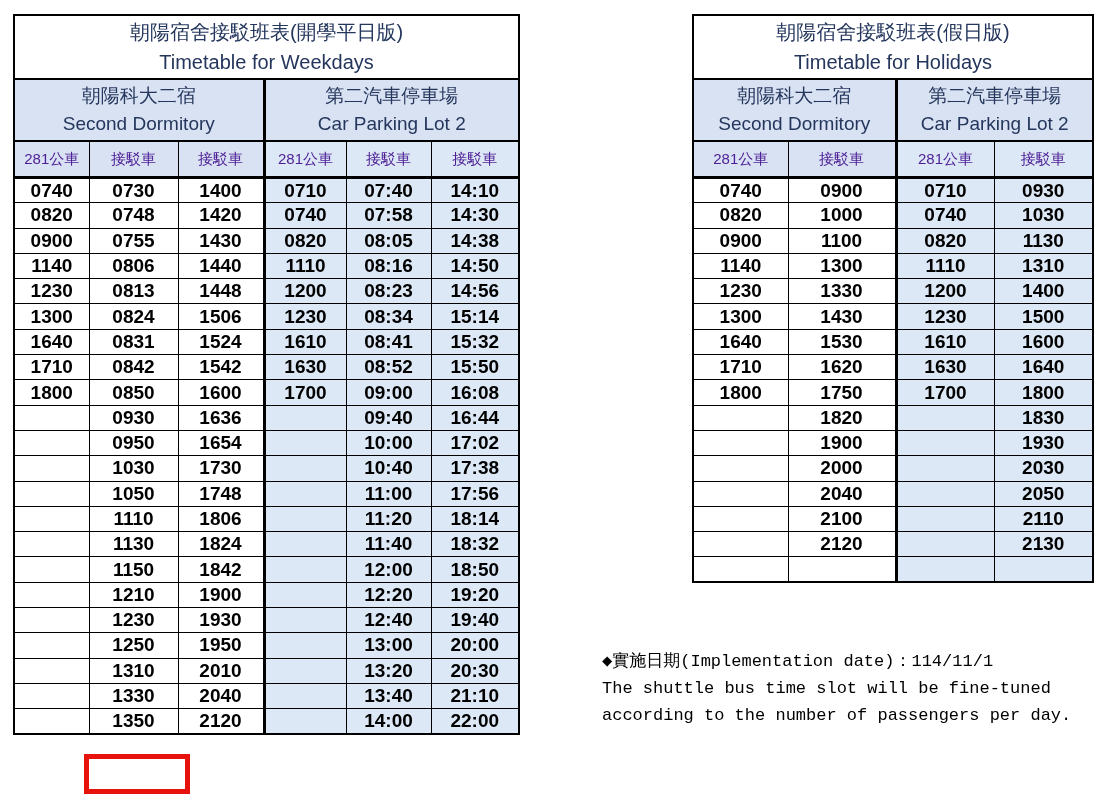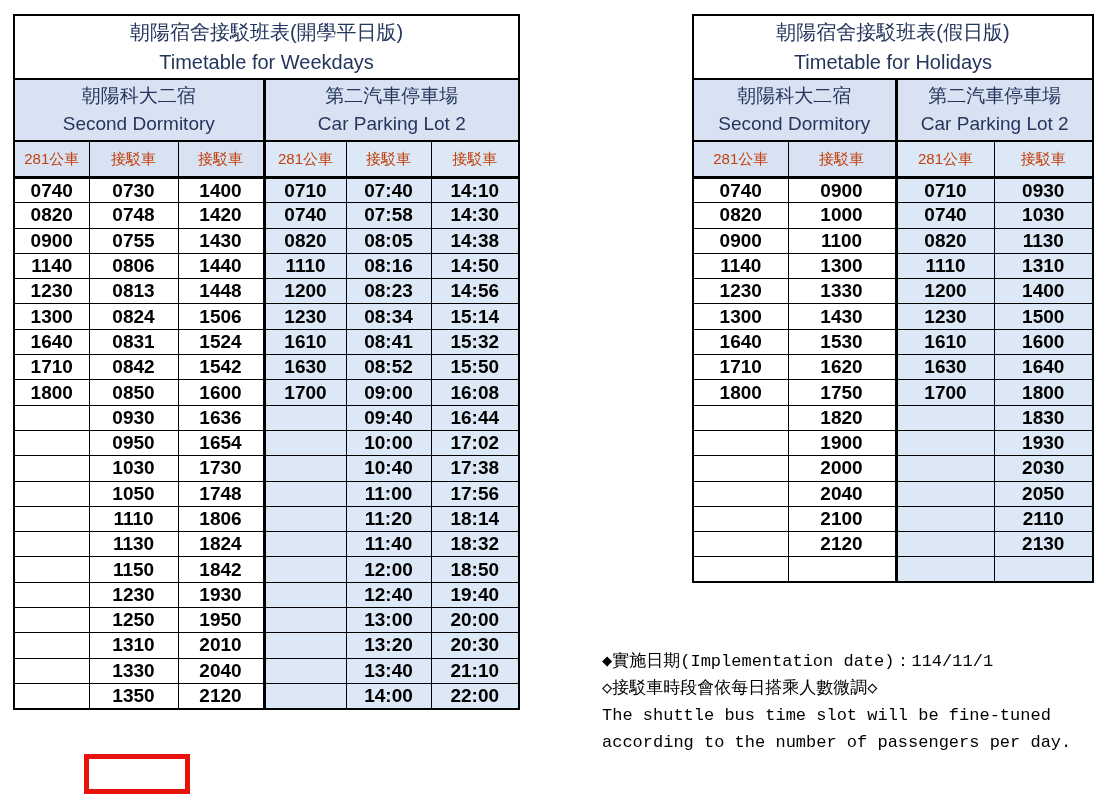--- a/index.html
+++ b/index.html
@@ -20,21 +20,21 @@
   }
   tr.title-row td {
     height:62px; background:#ffffff; color:#24365c;
     font-size:20px; line-height:30px; border-bottom:2px solid #000;
   }
   tr.group-row th {
     height:60px; background:#d9e2f3; color:#24365c; font-weight:400;
     font-size:19px; line-height:28px; border-bottom:2px solid #000;text-align:center;
   }
   tr.head-row th {
-    height:34px; background:#d9e2f3; color:#c2410c; font-weight:400;
+    height:34px; background:#d9e2f3; color:#4c1d95; font-weight:400;
     font-size:15px; border-bottom:3px solid #000;
   }
   .tbl tbody tr { height:25.3px;margin-top:32px; }
   .tbl tbody td { font-size:19px; font-weight:700; color:#000; }
   .tbl td.blue, .tbl th.blue { background:#dce8f5; }
   .sep { border-left:3px solid #000 !important; }
   .highlight-box {
     position:absolute; left:84px; top:754px; width:106px; height:40px;
     box-sizing:border-box; border:5px solid #e8120c; z-index:5;
   }
@@ -209,20 +209,28 @@
         <tr>
           <td></td>
           <td>1150</td>
           <td>1842</td>
           <td class="blue sep"></td>
           <td class="blue">12:00</td>
           <td class="blue">18:50</td>
         </tr>
         <tr>
           <td></td>
+          <td>1210</td>
+          <td>1900</td>
+          <td class="blue sep"></td>
+          <td class="blue">12:20</td>
+          <td class="blue">19:20</td>
+        </tr>
+        <tr>
+          <td></td>
           <td>1230</td>
           <td>1930</td>
           <td class="blue sep"></td>
           <td class="blue">12:40</td>
           <td class="blue">19:40</td>
         </tr>
         <tr>
           <td></td>
           <td>1250</td>
           <td>1950</td>
@@ -385,18 +393,17 @@
           <td></td>
           <td></td>
           <td class="blue sep"></td>
           <td class="blue"></td>
         </tr>
       </tbody>
   </table>
 
   <div class="notes">
     <div>◆實施日期(Implementation date)：114/11/1</div>
-    <div>◇接駁車時段會依每日搭乘人數微調◇</div>
     <div>The shuttle bus time slot will be fine-tuned</div>
     <div>according to the number of passengers per day.</div>
   </div>
 
 </div>
 
 </body></html>

